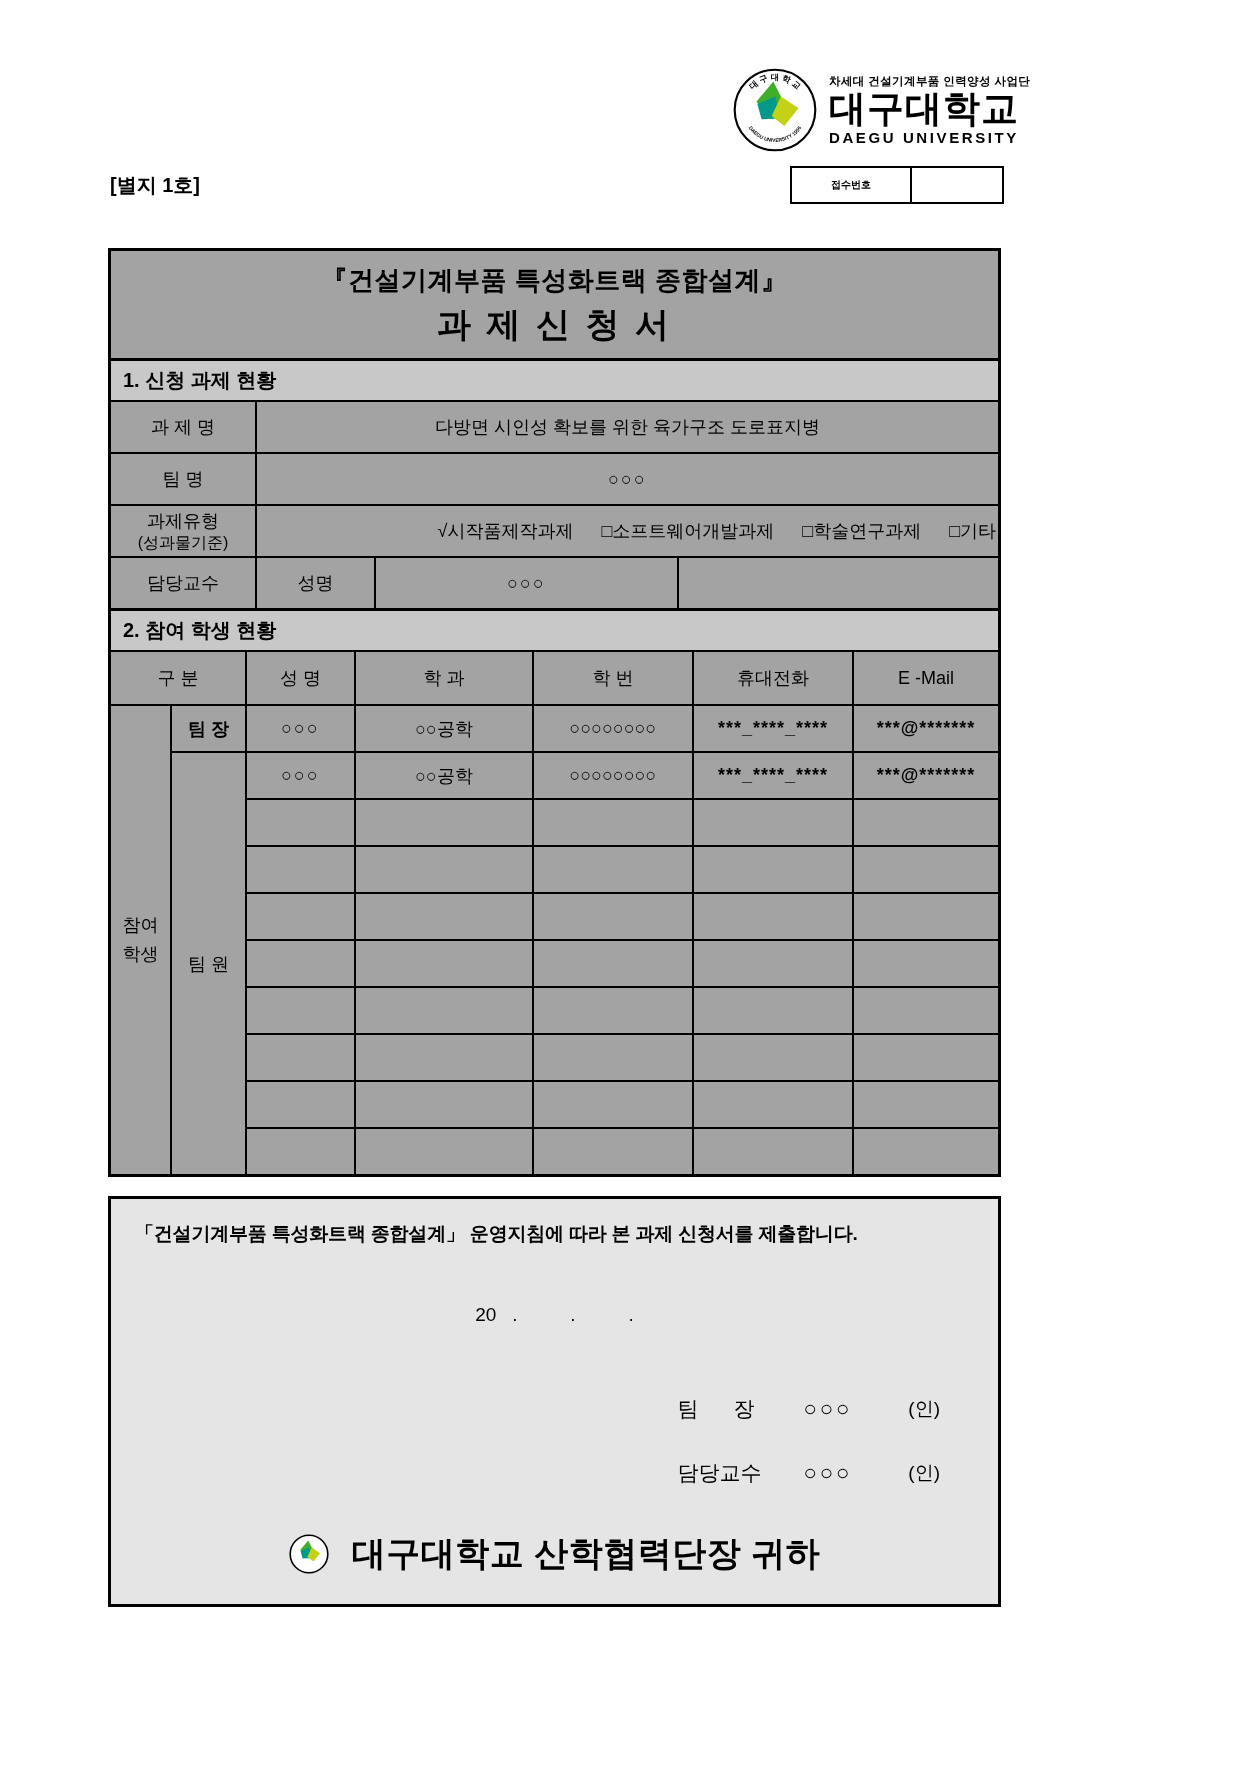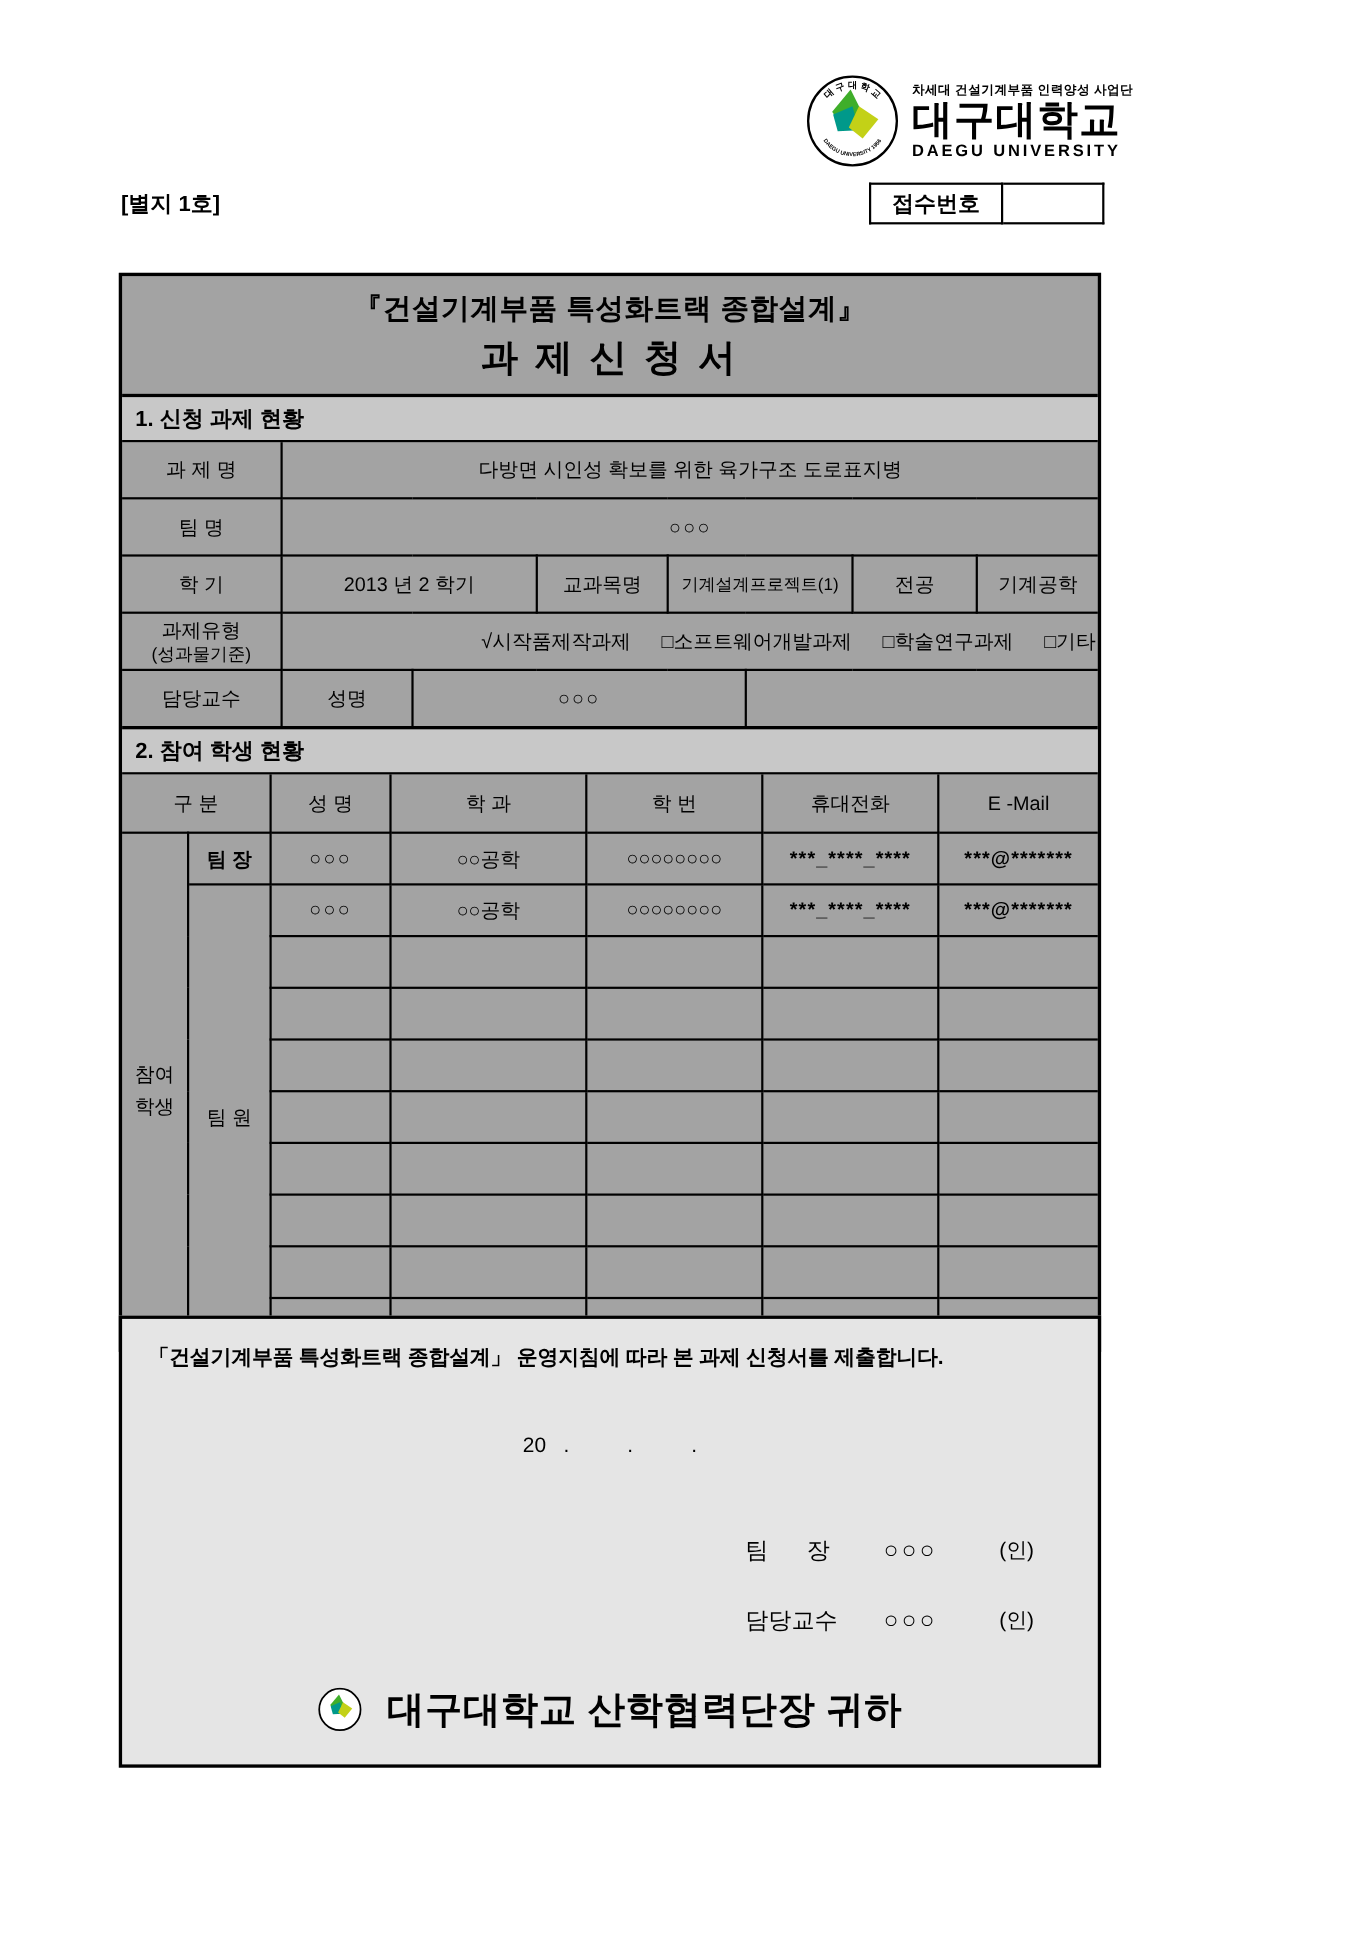--- a/index.html
+++ b/index.html
@@ -13,21 +13,21 @@
   .seal{width:84px;height:84px;}
   .logo-text{display:flex;flex-direction:column;align-items:flex-start;}
   .tagline{font-size:11.5px;font-weight:700;letter-spacing:0.4px;margin-bottom:1px;}
   .univ-kr{font-size:37px;font-weight:900;letter-spacing:1px;line-height:1.05;}
   .univ-en{font-size:15px;font-weight:700;letter-spacing:2.6px;margin-top:1px;}
   
   .form-label{position:absolute;top:172px;left:110px;font-size:20px;font-weight:700;}
   
   .receipt-box{position:absolute;top:166px;left:790px;border-collapse:collapse;}
   .receipt-box td{border:2px solid #000;height:32px;}
-  .receipt-label{width:116px;text-align:center;font-size:20px;font-weight:700;}
+  .receipt-label{width:116px;text-align:center;font-size:10px;font-weight:700;}
   .receipt-value{width:88px;}
   
   .main-box{position:absolute;top:248px;left:108px;width:887px;border:3px solid #000;background:#a3a3a3;}
   .title-block{text-align:center;padding:12px 0 10px 0;}
   .title-line1{font-size:26px;font-weight:700;letter-spacing:0.5px;}
   .title-line2{font-size:34px;font-weight:700;letter-spacing:3px;margin-top:4px;}
   .section-header{background:#c8c8c8;border-top:3px solid #000;border-bottom:2px solid #000;
     font-size:20px;font-weight:700;padding:6px 12px;}
   table.grid{width:100%;border-collapse:collapse;border-style:hidden;table-layout:fixed;}
   table.grid td{border:2px solid #000;text-align:center;vertical-align:middle;
@@ -115,28 +115,20 @@
     <tbody>
         <tr>
       <td class="label-cell">과 제 명</td>
       <td colspan="7">다방면 시인성 확보를 위한 육가구조 도로표지병</td>
     </tr>
     <tr>
       <td class="label-cell">팀  명</td>
       <td colspan="7" class="circles">○○○</td>
     </tr>
     <tr>
-      <td class="label-cell">학 기</td>
-      <td colspan="2">2013 년 2 학기</td>
-      <td>교과목명</td>
-      <td colspan="2" style="font-size:15.5px">기계설계프로젝트(1)</td>
-      <td>전공</td>
-      <td>기계공학</td>
-    </tr>
-    <tr>
       <td class="label-cell">
         <div>과제유형</div>
         <div class="type-label-sub">(성과물기준)</div>
       </td>
       <td colspan="7">
         <div class="type-options">
           <span>√시작품제작과제</span>
           <span>□소프트웨어개발과제</span>
           <span>□학술연구과제</span>
           <span>□기타</span>

